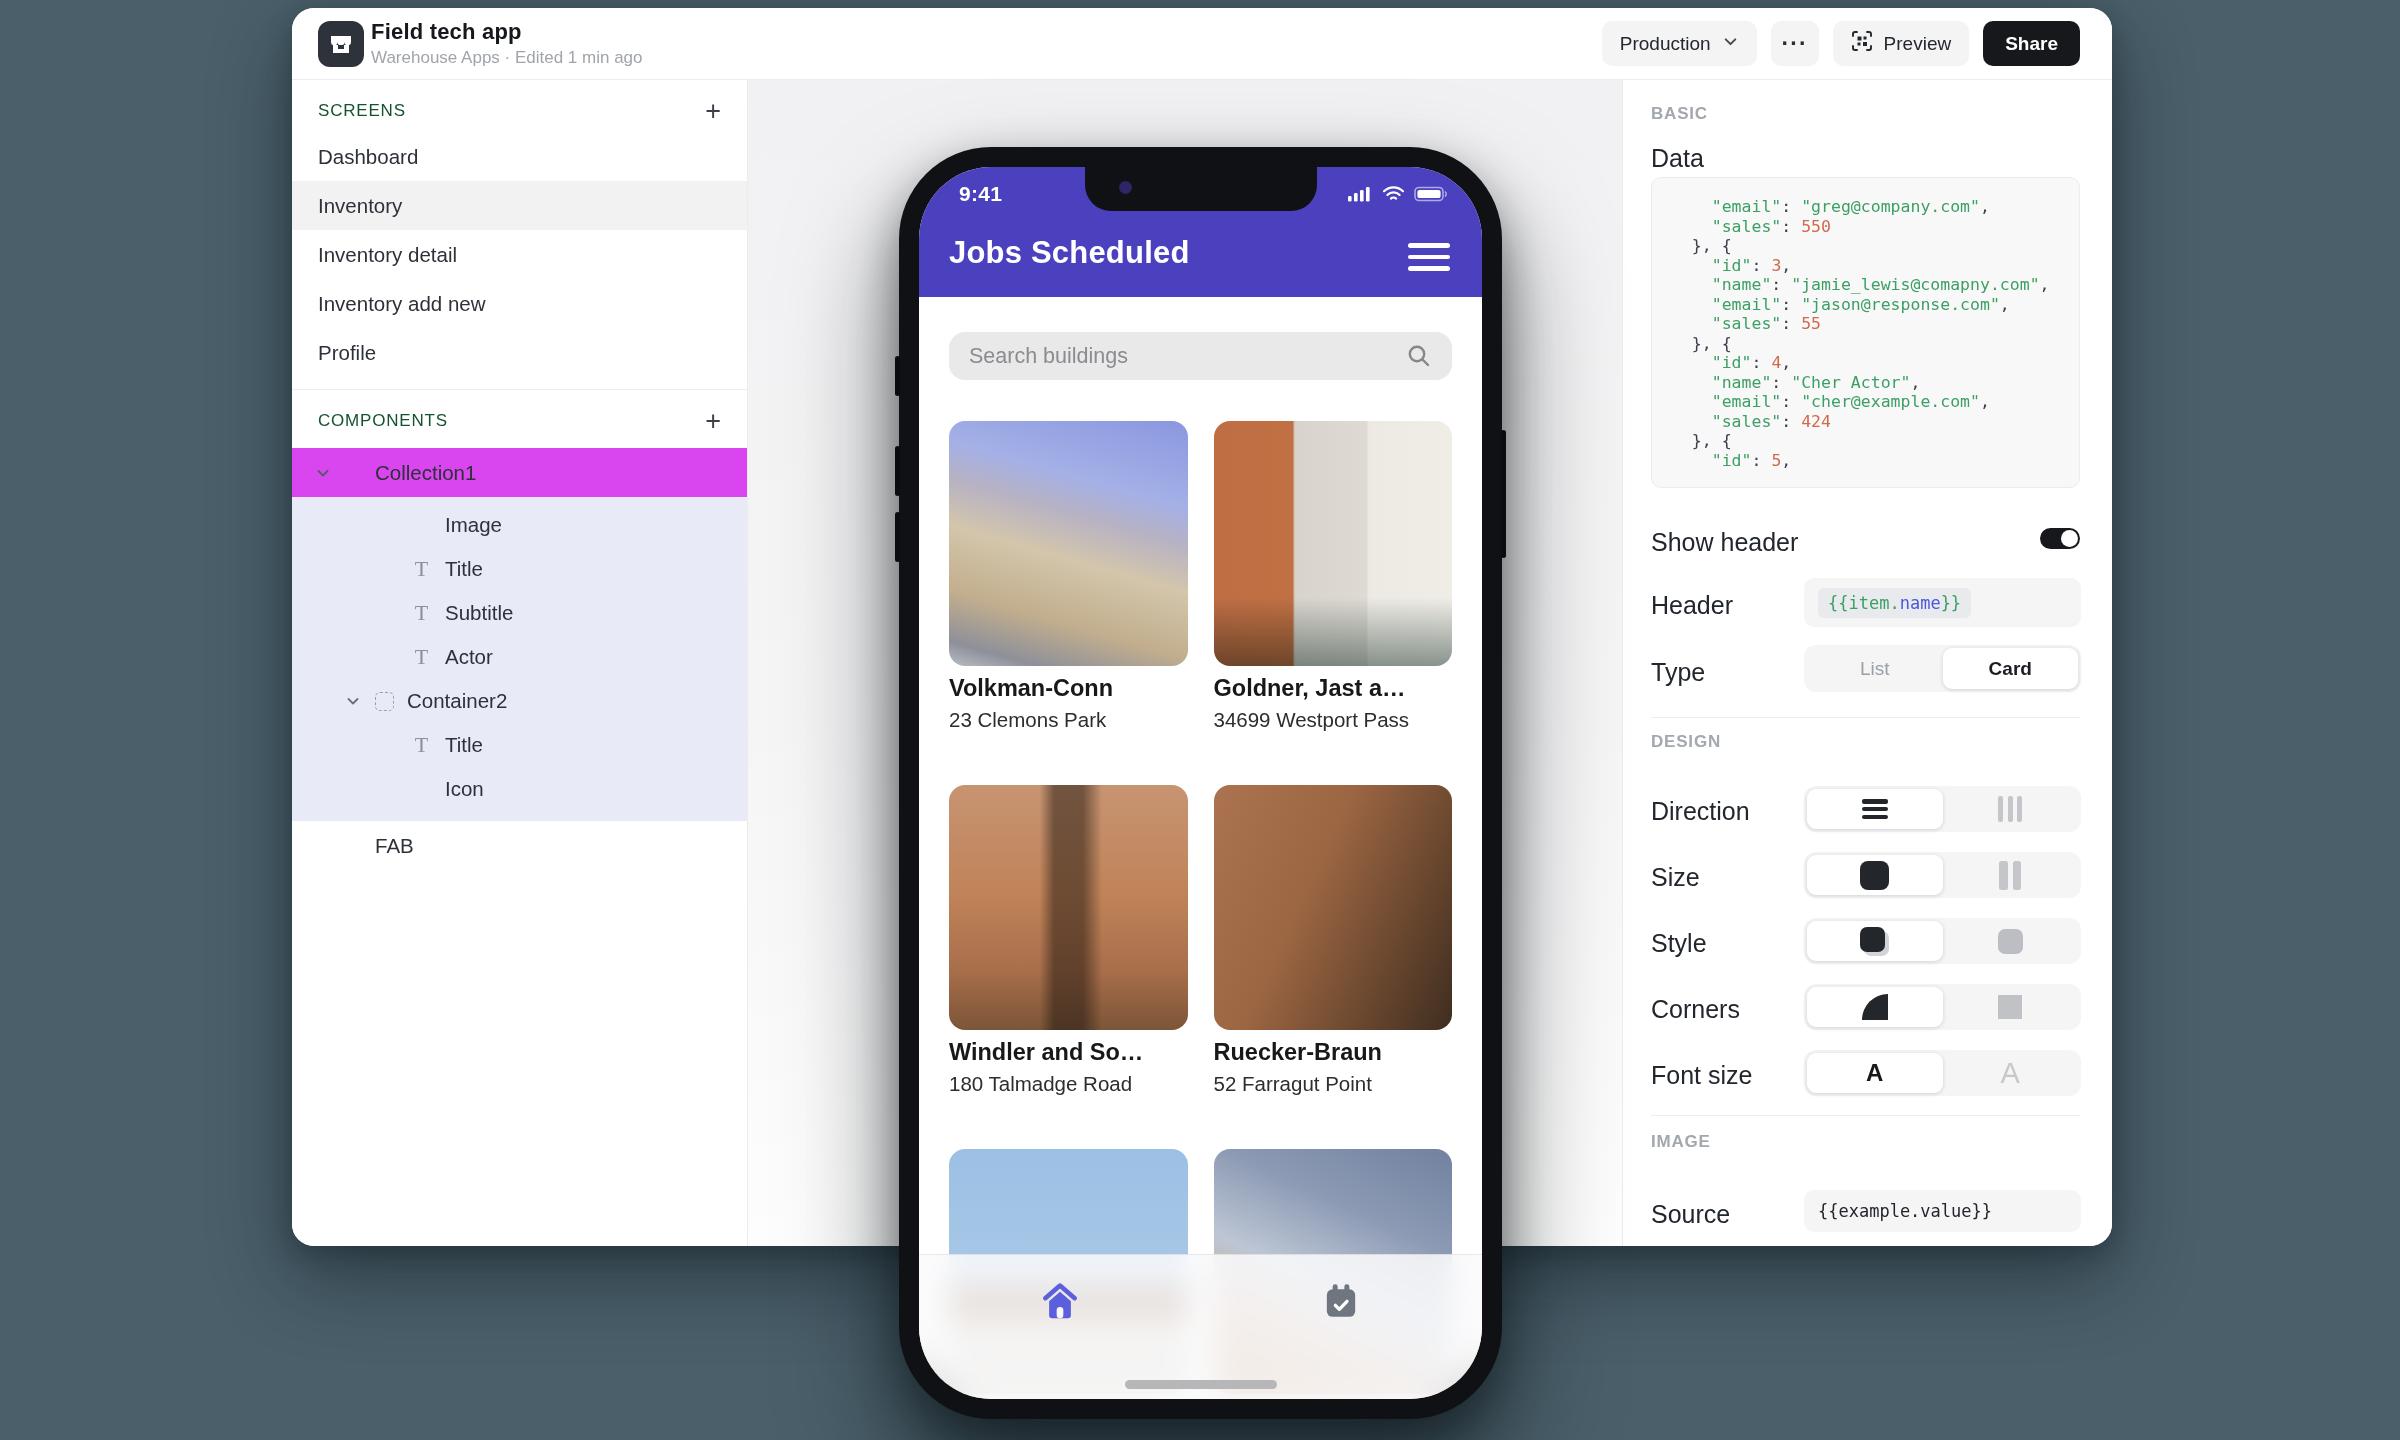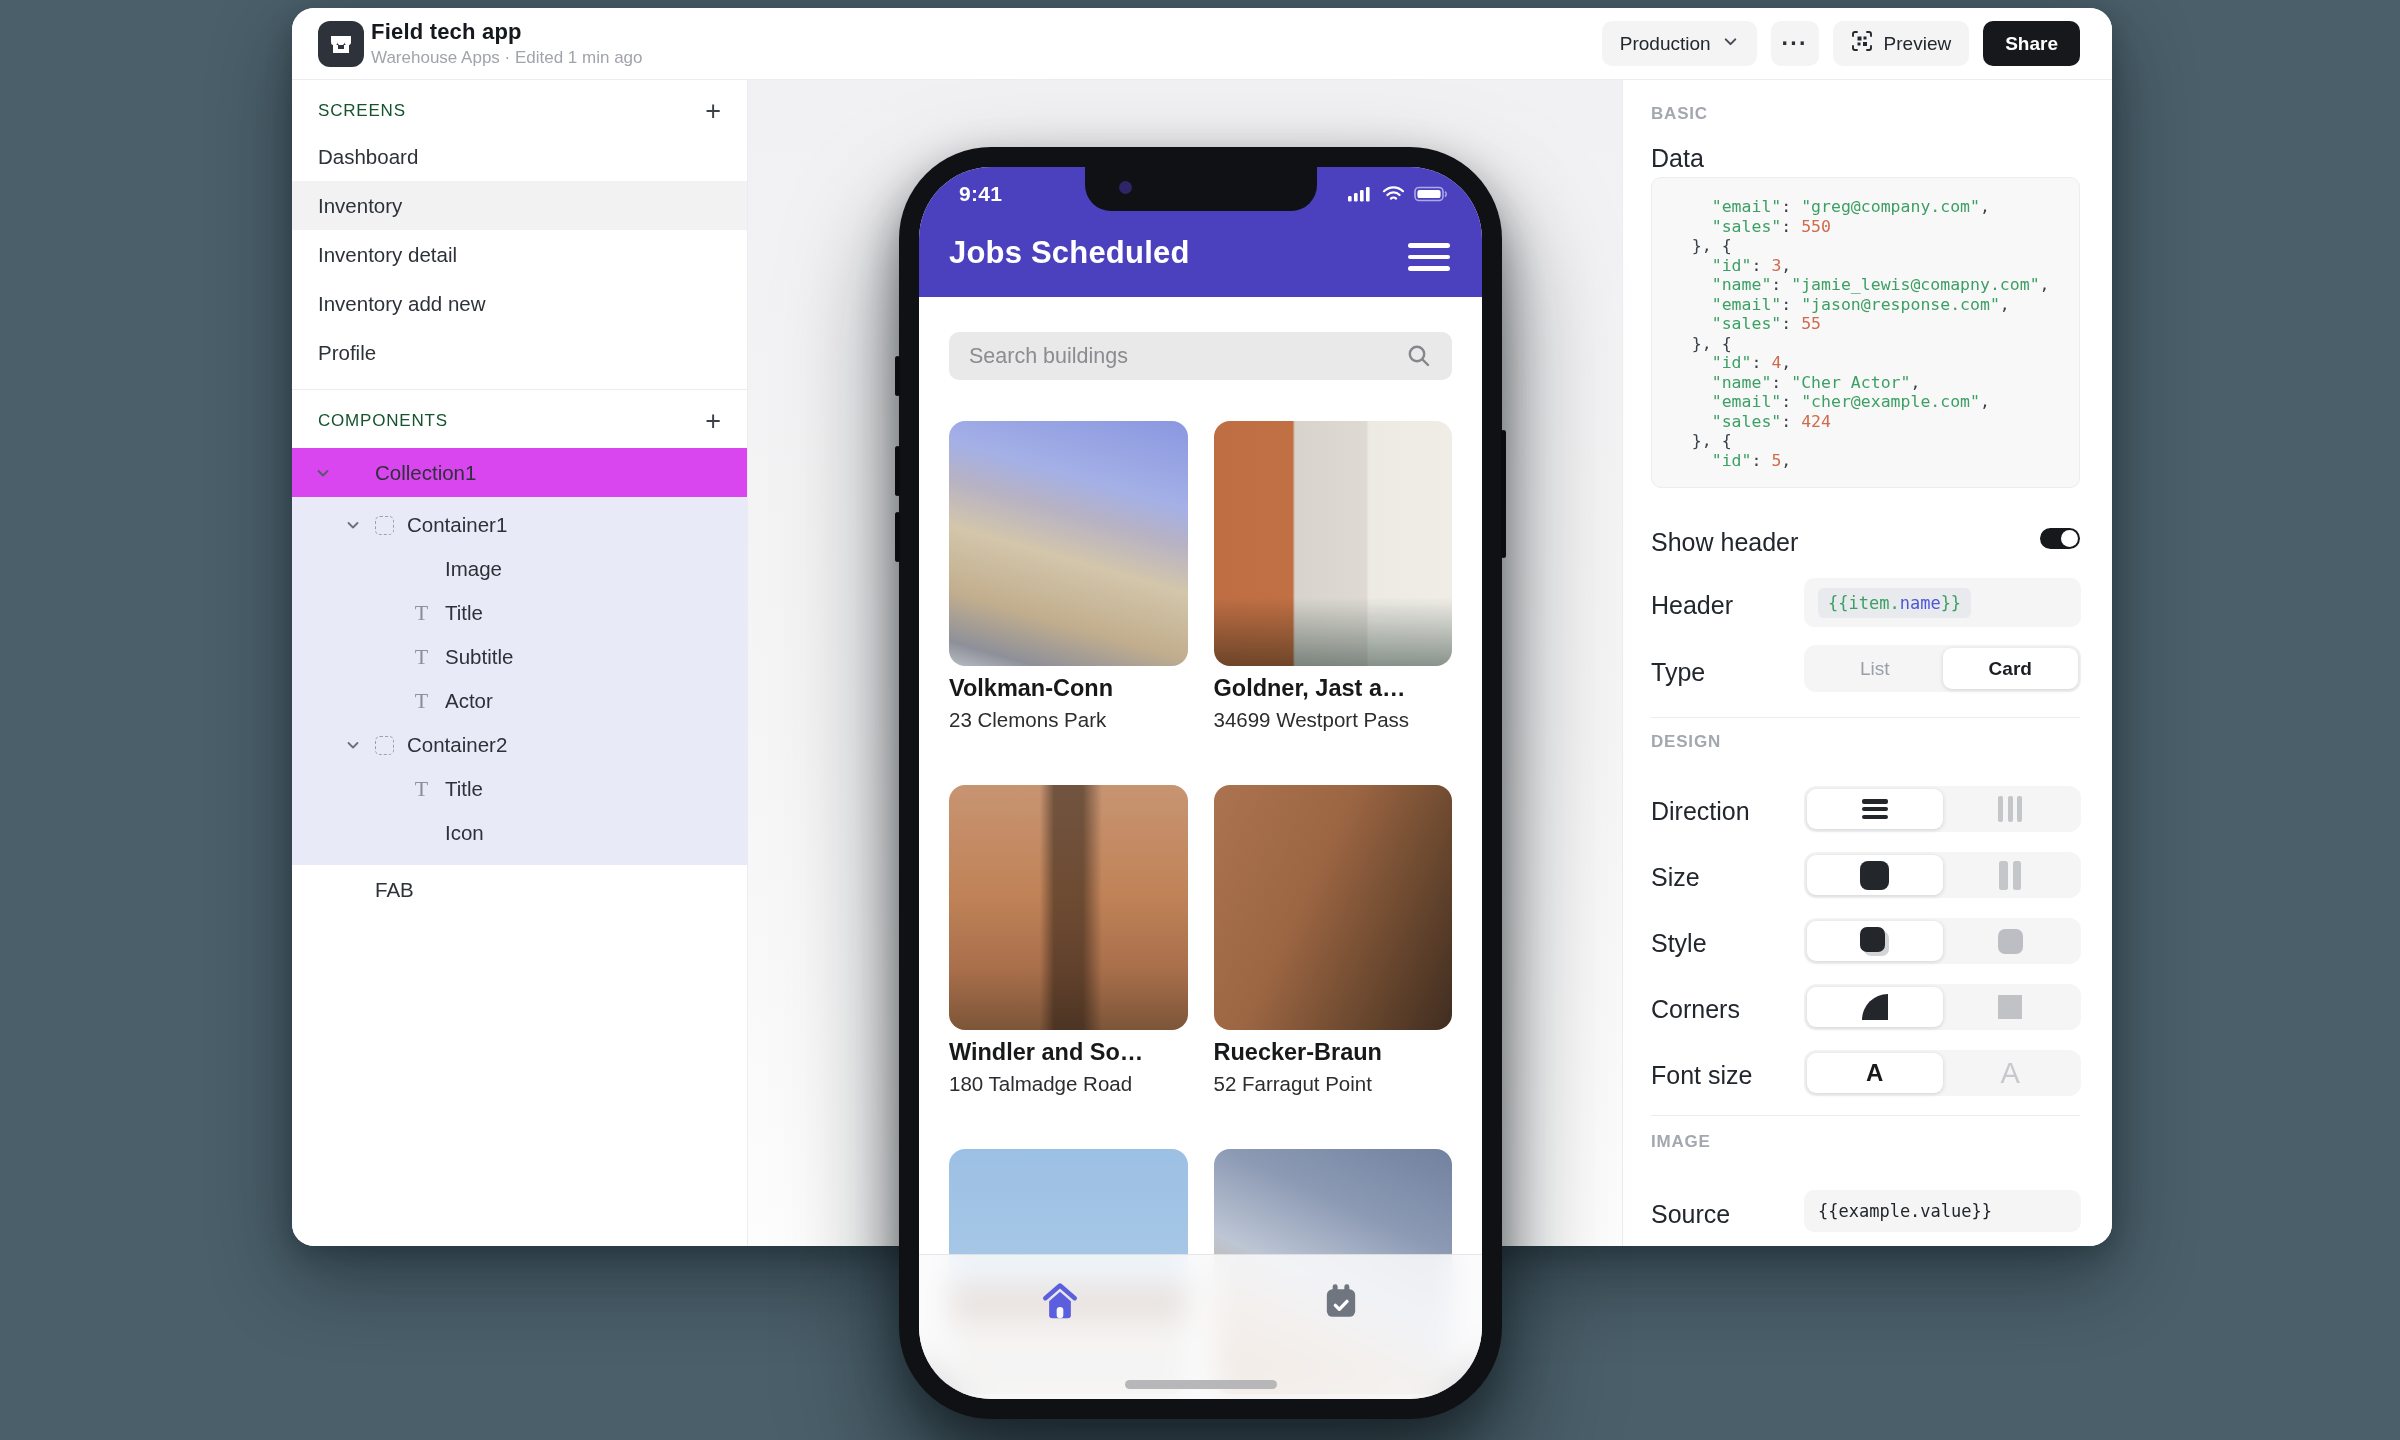--- a/index.html
+++ b/index.html
@@ -107,21 +107,21 @@
 
   .ph-header { position:absolute; left:0; top:0; right:0; height:130px; background:#4b41bf; }
   .notch { position:absolute; left:50%; transform:translateX(-50%); top:0; width:232px; height:44px; background:#101114; border-radius:0 0 26px 26px; }
   .notch .cam { position:absolute; left:34px; top:14px; width:13px; height:13px; border-radius:50%; background:#2c2666; }
   .ph-time { position:absolute; left:40px; top:15px; color:#fff; font-size:21px; font-weight:600; letter-spacing:.3px; }
   .ph-status { position:absolute; right:34px; top:19px; display:flex; align-items:center; gap:9px; }
   .ph-title { position:absolute; left:30px; top:68px; color:#fff; font-size:31px; font-weight:700; letter-spacing:.2px; }
   .hamburger { position:absolute; right:32px; top:76px; width:42px; display:flex; flex-direction:column; gap:7px; cursor:pointer; }
   .hamburger i { height:4.5px; background:#fff; border-radius:3px; }
 
-  .searchbar { position:absolute; left:30px; right:30px; top:165px; height:48px; background:#e9e9ea; border-radius:10px;
+  .searchbar { position:absolute; left:30px; right:30px; top:165px; height:48px; background:#e9e9ea; border-radius:16px;
                display:flex; align-items:center; padding:0 20px; }
   .searchbar .ph-text { font-size:21.5px; color:#8b8b90; }
   .searchbar svg { margin-left:auto; }
 
   .grid { position:absolute; left:30px; right:30px; top:254px; display:grid; grid-template-columns:1fr 1fr; column-gap:26px; }
   .card { margin-bottom:52px; cursor:pointer; }
   .card-img { height:245px; border-radius:16px; }
   .card-title { margin-top:7px; font-size:23.5px; line-height:30px; font-weight:700; color:#17181a; }
   .card-sub { margin-top:3px; font-size:20.5px; line-height:27px; color:#2c2d30; }
 
@@ -221,29 +221,20 @@
           <div class="tree-row collection">
             <span class="chev" style="left:23px">
               <svg width="16" height="16" viewBox="0 0 16 16">
                 <path d="M3.5 6l4.5 4.5L12.5 6" fill="none" stroke="#555b64" stroke-width="1.8" stroke-linecap="round" stroke-linejoin="round"></path>
               </svg>
             </span>
       <span class="tree-label" style="margin-left:83px">Collection1</span>
           </div>
           <div class="tree-children">
             <div class="tree-row">
-              <span class="chev" style="left:53px">
-                <svg width="16" height="16" viewBox="0 0 16 16">
-                  <path d="M3.5 6l4.5 4.5L12.5 6" fill="none" stroke="#6a7078" stroke-width="1.8" stroke-linecap="round" stroke-linejoin="round"></path>
-                </svg>
-              </span>
-      <span class="cont-icon" style="margin-left:83px"></span>
-      <span class="tree-label">Container1</span>
-            </div>
-            <div class="tree-row">
               <span style="margin-left:153px"></span>
               <span class="tree-label">Image</span>
             </div>
             <div class="tree-row">
               <span class="t-icon" style="margin-left:120px">T</span>
               <span class="tree-label">Title</span>
             </div>
             <div class="tree-row">
               <span class="t-icon" style="margin-left:120px">T</span>
               <span class="tree-label">Subtitle</span>

